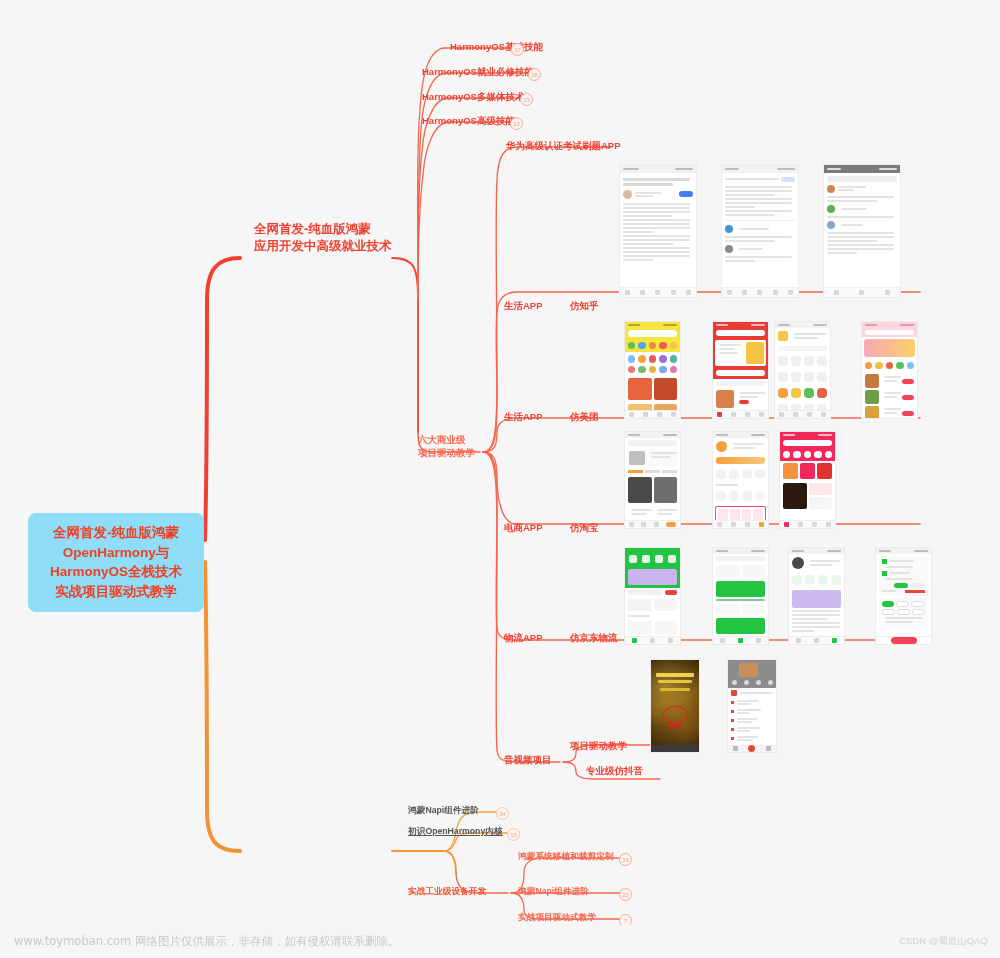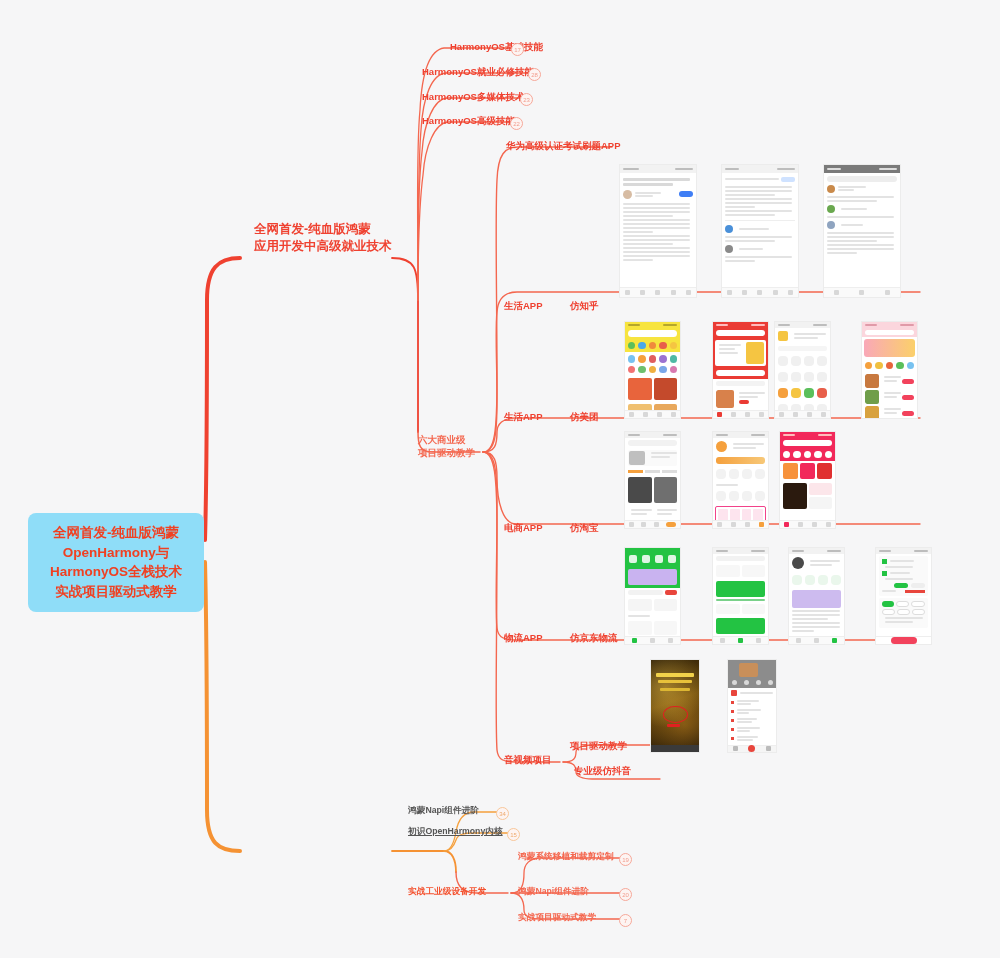--- a/index.html
+++ b/index.html
@@ -142,21 +142,21 @@
 
   <div class="node l2 dark" style="left:504px;top:522px;">电商APP</div>
   <div class="node l2 dark" style="left:570px;top:522px;">仿淘宝</div>
 
   <div class="node l2 dark" style="left:504px;top:632px;">物流APP</div>
   <div class="node l2 dark" style="left:570px;top:632px;">仿京东物流</div>
 
   <div class="node l2 dark" style="left:504px;top:754px;">音视频项目</div>
 
   <div class="node l2 dark" style="left:570px;top:740px;">项目驱动教学</div>
-  <div class="node l2 dark" style="left:574px;top:765px;">专业级仿抖音</div>
+  <div class="node l2 dark" style="left:586px;top:765px;">专业级仿抖音</div>
 
   <div class="node l3" style="left:408px;top:805px;color:#555;">鸿蒙Napi组件进阶</div>
   <div class="badge" style="left:496px;top:807px;border-color:#f8c79a;color:#eeaa6d;">34</div>
 
   <div class="node l3" style="left:408px;top:826px;color:#555;text-decoration:underline;">初识OpenHarmony内核</div>
   <div class="badge" style="left:507px;top:828px;border-color:#f8c79a;color:#eeaa6d;">15</div>
 
   <div class="node l3 em" style="left:408px;top:886px;">实战工业级设备开发</div>
 
   <div class="node l3" style="left:518px;top:851px;">鸿蒙系统移植和裁剪定制</div>
@@ -783,14 +783,18 @@
           <div class="ln" style="width:16px;margin:1px 0"></div>
         </div>
       </div>
     <div class="btm" style="background:#f5f5f5">
         <span style="background:#bbb"></span>
         <span style="background:#e8453c;border-radius:50%;width:7px;height:7px"></span>
         <span style="background:#bbb"></span>
       </div>
   </div>
 
+  <div id="footer-bar">
+    <div id="footer-note">www.toymoban.com 网络图片仅供展示，非存储，如有侵权请联系删除。</div>
+    <div id="footer-credit">CSDN @蜀道山QAQ</div>
+  </div>
 
 </div>
 
 </body></html>

